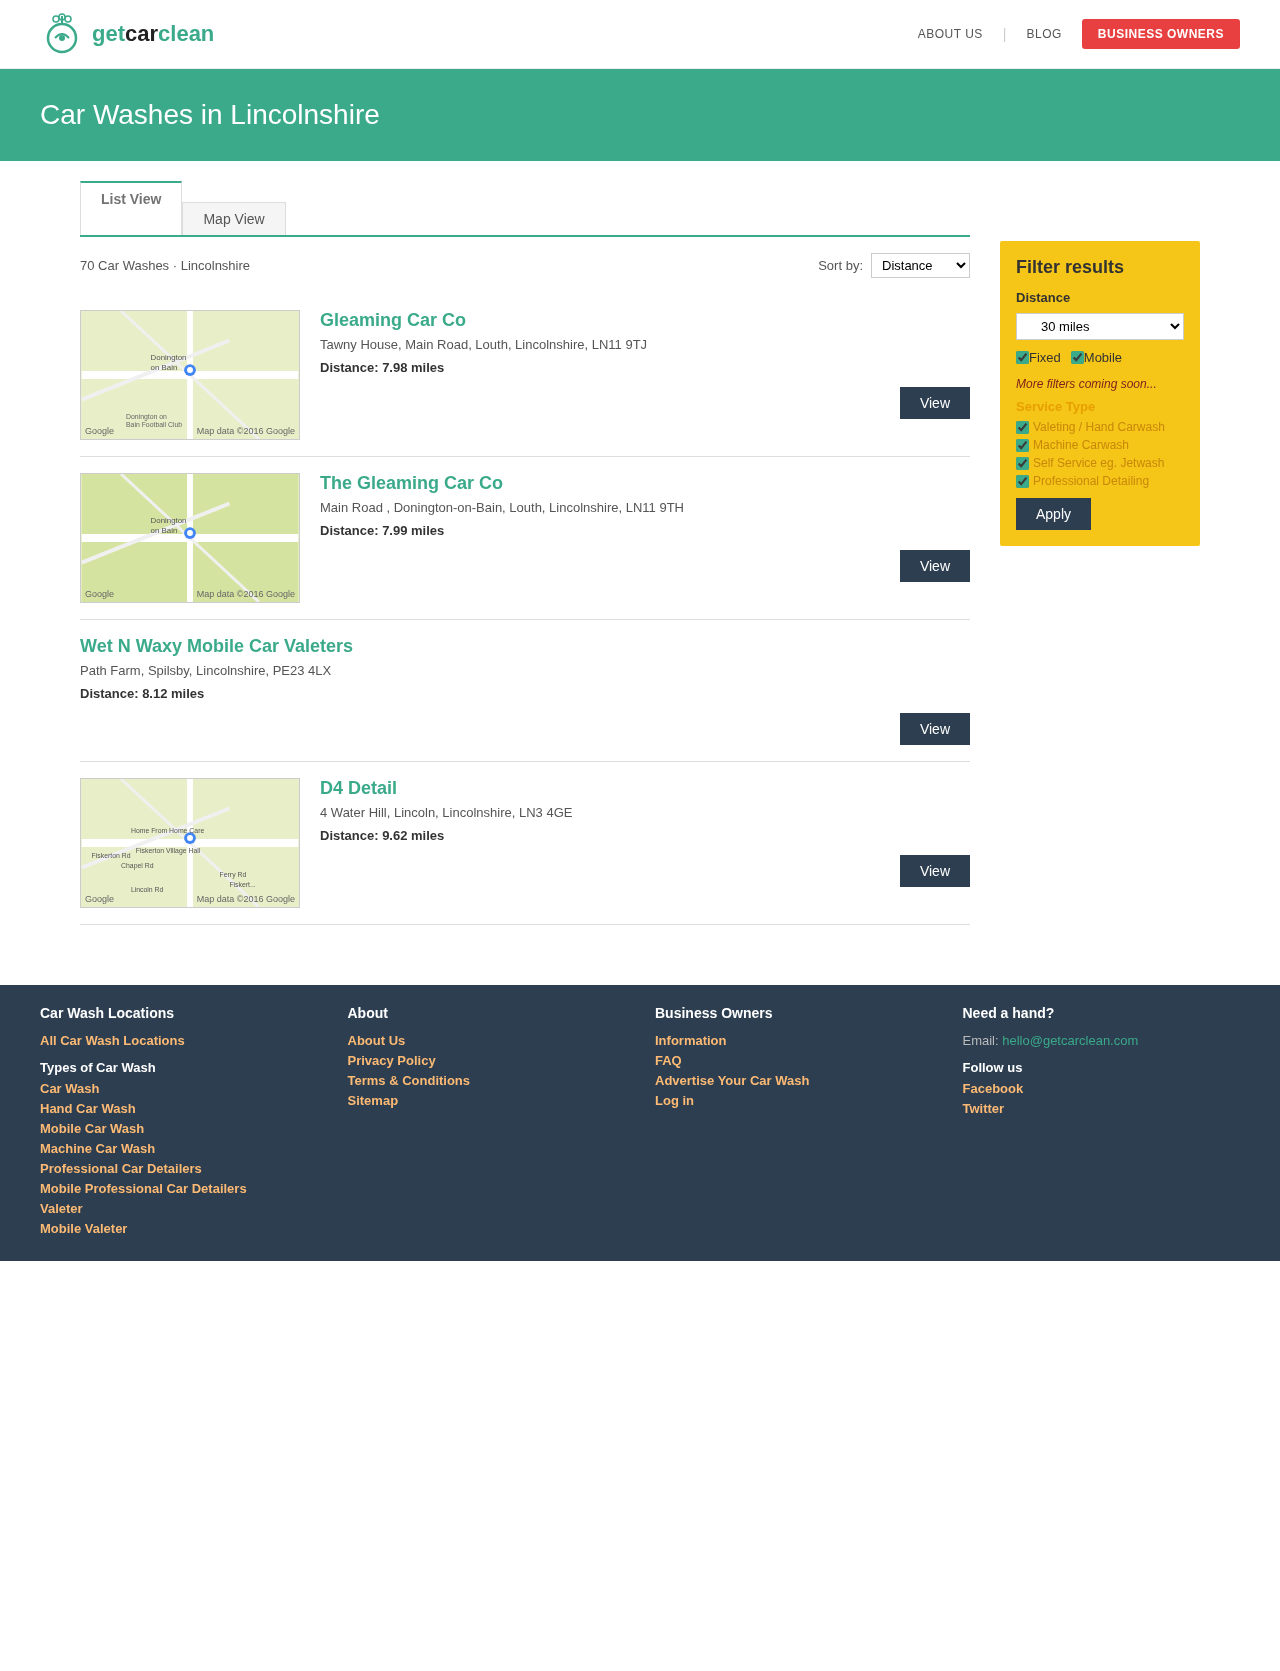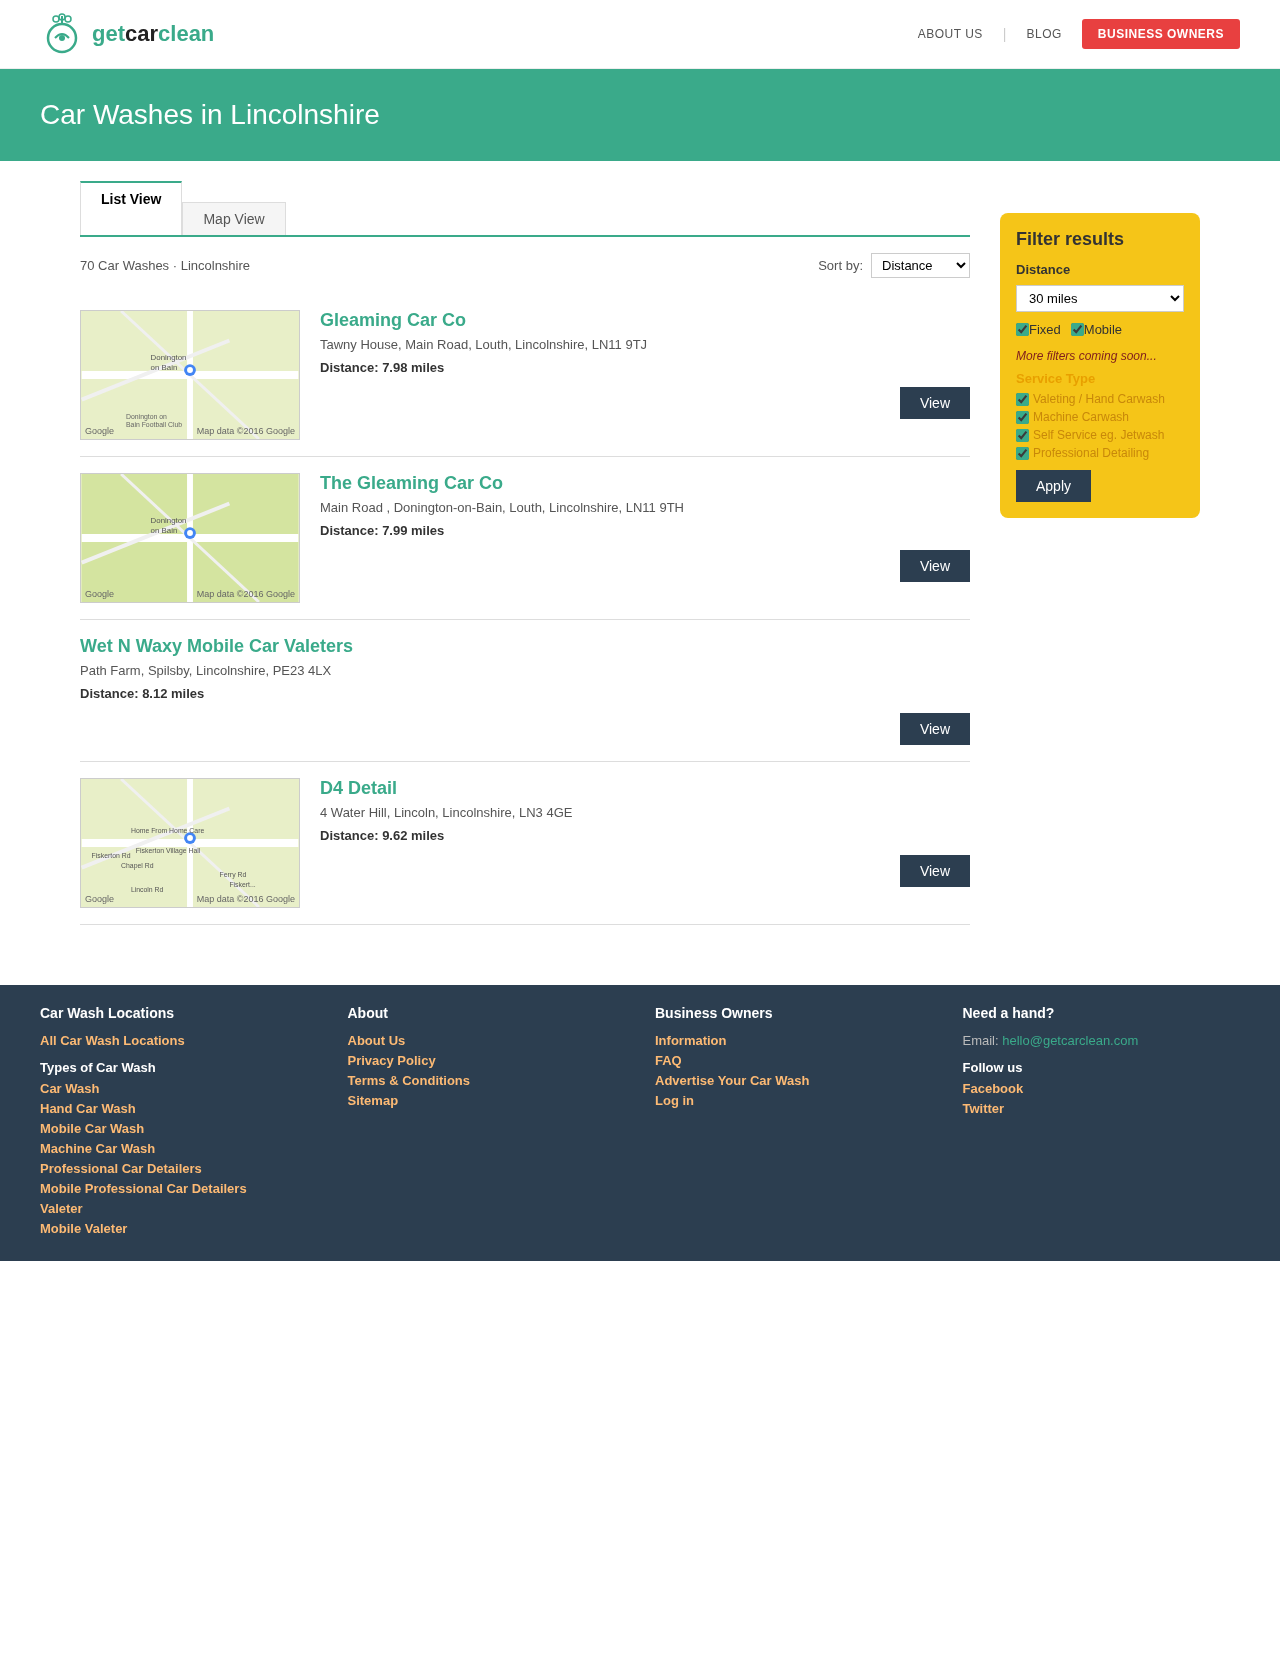--- a/index.html
+++ b/index.html
@@ -88,21 +88,21 @@
       padding: 8px 20px;
       cursor: pointer;
       font-size: 14px;
       border: 1px solid #ddd;
       border-bottom: none;
       background: #fff;
       color: #555;
     }
     .tab.active {
       background: #fff;
-      color: #000000;
+      color: #737373;
       font-weight: bold;
       border-top: 2px solid #3aaa8a;
       border-left: 1px solid #ddd;
       border-right: 1px solid #ddd;
     }
     .tab:not(.active) {
       background: #f5f5f5;
       margin-top: 21px;
     }
 
@@ -197,39 +197,39 @@
       float: right;
       margin-top: 4px;
     }
 
     
     .filter-sidebar {
       width: 200px;
       min-width: 200px;
       background: #f5c518;
       padding: 16px;
-      border-radius: 8px;
+      border-radius: 2px;
       align-self: flex-start;
-      margin-top: 32px;
+      margin-top: 60px;
     }
     .filter-title {
       font-size: 18px;
       font-weight: bold;
       color: #333;
       margin-bottom: 12px;
     }
     .filter-section-label {
       font-size: 13px;
       font-weight: bold;
       color: #333;
       margin-bottom: 8px;
     }
     .distance-select {
       border: 1px solid #ccc;
-      padding: 4px 8px;
+      padding: 4px 20px;
       font-size: 13px;
       background: #fff;
       cursor: pointer;
       margin-bottom: 10px;
       width: 100%;
       appearance: auto;
     }
     .filter-checkboxes {
       display: flex;
       gap: 10px;

